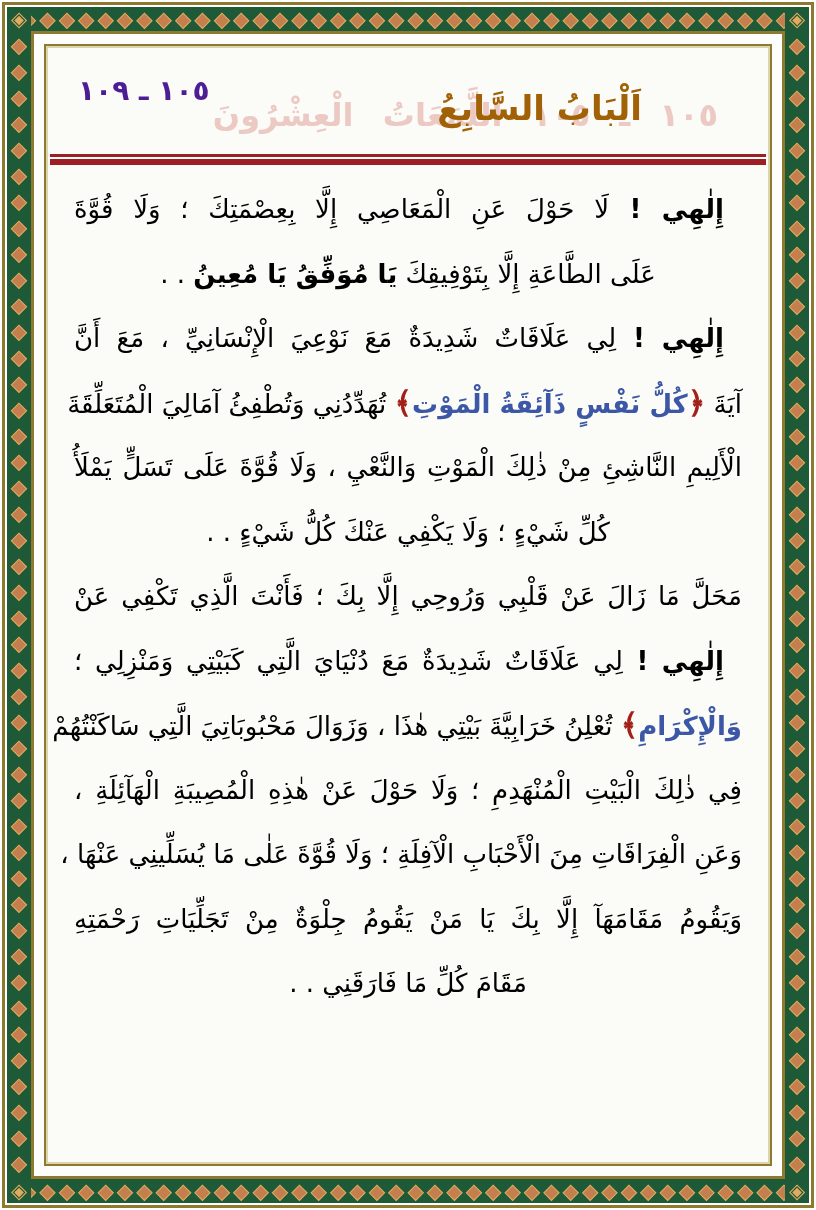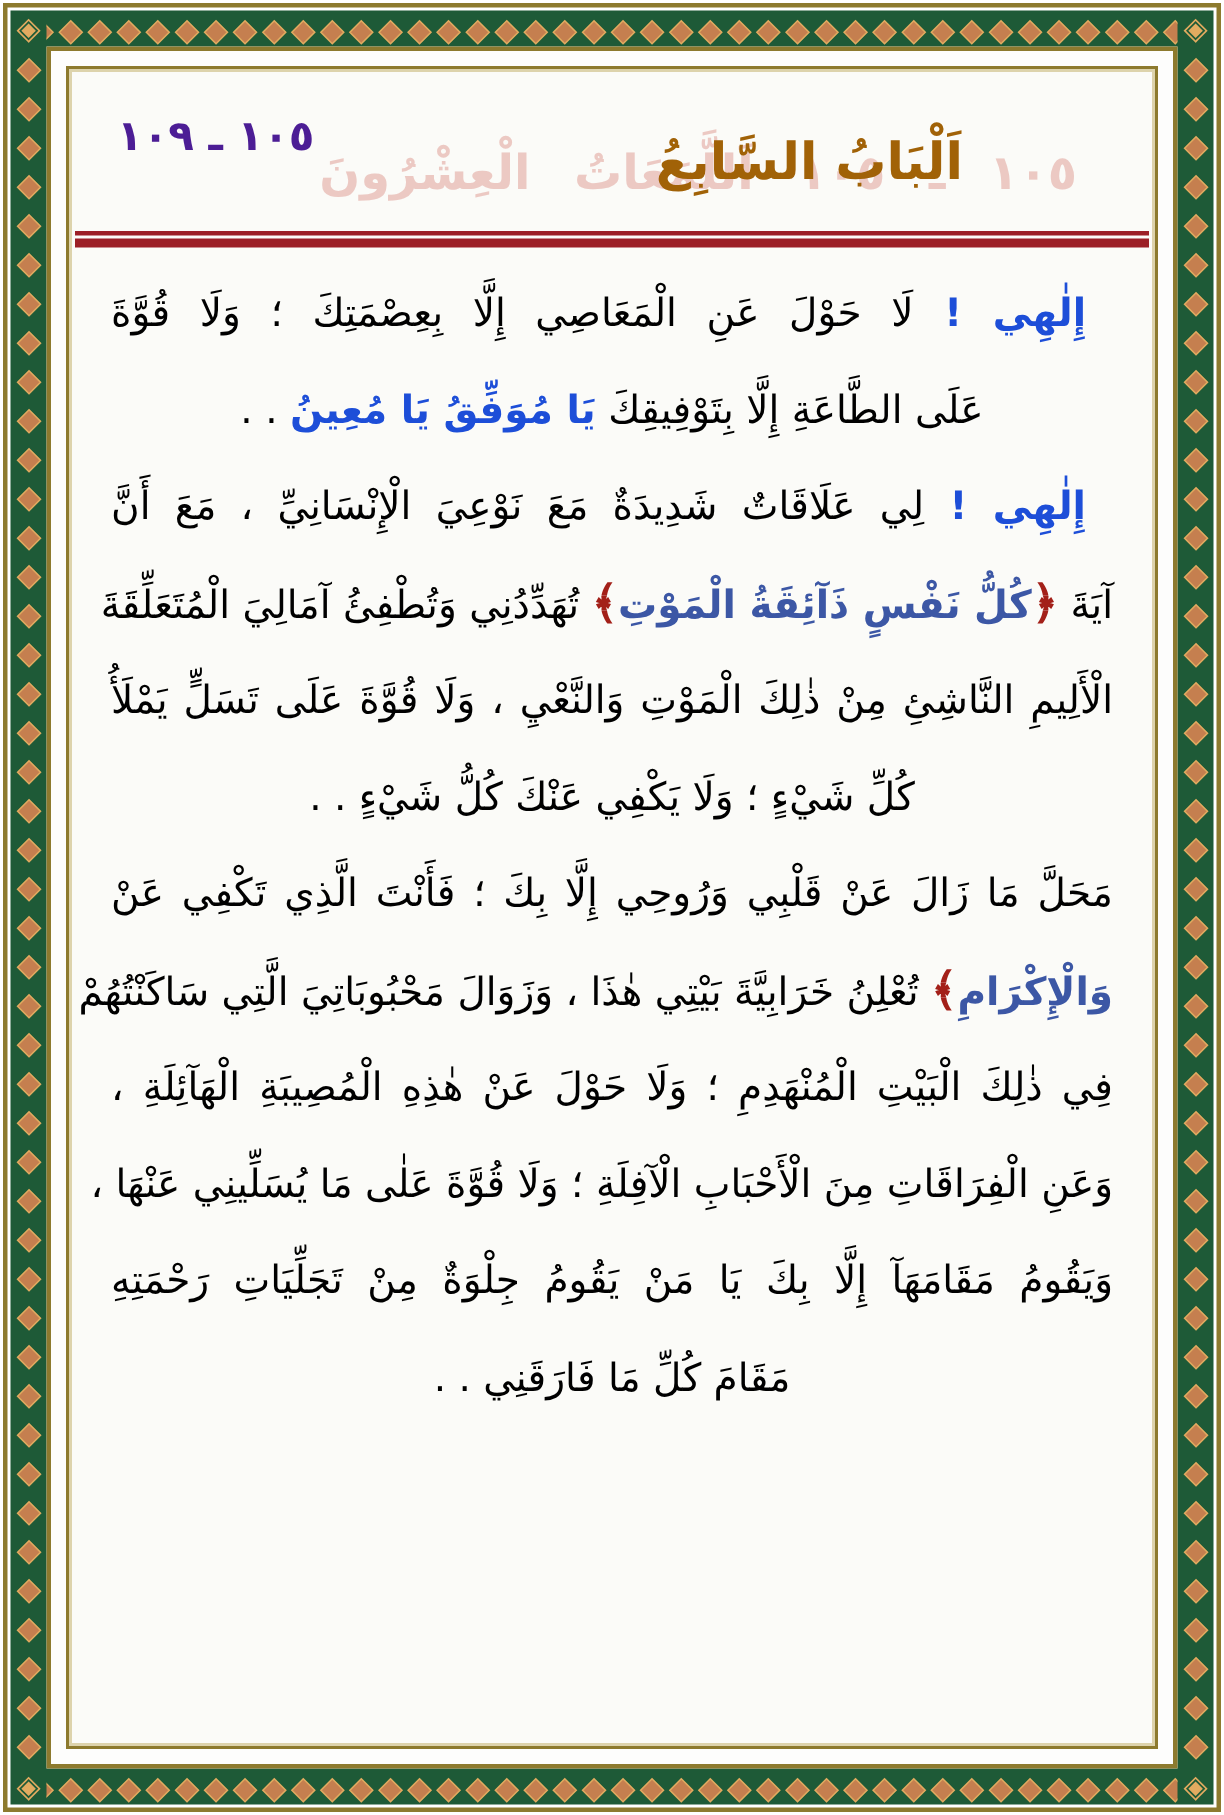--- a/index.html
+++ b/index.html
@@ -54,21 +54,21 @@
   
   .text-body{padding:12px 24px 0;}
   .line{
     font-size:26px;line-height:64.5px;height:64.5px;
     text-align:justify;text-align-last:justify;
     white-space:nowrap;overflow:visible;color:#1c1c1c;
   }
   .line.center{text-align-last:center;}
   .line.indent{text-indent:18px;}
   .seg-black{color:#000000;}
-  .seg-red{color:#1d4ed8;font-weight:bold;}
+  .seg-red{color:#000000;font-weight:bold;}
   .seg-quran{color:#3c57a5;font-weight:bold;}
   .seg-bracket{color:#a32019;font-weight:bold;font-size:30px;}
 </style>
 </head>
 <body>
 
 <div class="page">
 
   <div class="frame-outer-line"></div>
   <div class="frame-green-band"></div>
@@ -94,20 +94,21 @@
       <div class="double-rule"></div>
 
       <div class="text-body">
           <div class="line indent"><span class="seg-red">إِلٰهِي ! </span><span class="seg-black">لَا حَوْلَ عَنِ الْمَعَاصِي إِلَّا بِعِصْمَتِكَ ؛ وَلَا قُوَّةَ</span></div>
           <div class="line center"><span class="seg-black">عَلَى الطَّاعَةِ إِلَّا بِتَوْفِيقِكَ </span><span class="seg-red">يَا مُوَفِّقُ يَا مُعِينُ</span><span class="seg-black"> . .</span></div>
           <div class="line indent"><span class="seg-red">إِلٰهِي ! </span><span class="seg-black">لِي عَلَاقَاتٌ شَدِيدَةٌ مَعَ نَوْعِيَ الْإِنْسَانِيِّ ، مَعَ أَنَّ</span></div>
           <div class="line"><span class="seg-black">آيَةَ </span><span class="seg-bracket">﴿</span><span class="seg-quran">كُلُّ نَفْسٍ ذَآئِقَةُ الْمَوْتِ</span><span class="seg-bracket">﴾</span><span class="seg-black"> تُهَدِّدُنِي وَتُطْفِئُ آمَالِيَ الْمُتَعَلِّقَةَ</span></div>
           <div class="line"><span class="seg-black">الْأَلِيمِ النَّاشِئِ مِنْ ذٰلِكَ الْمَوْتِ وَالنَّعْيِ ، وَلَا قُوَّةَ عَلَى تَسَلٍّ يَمْلَأُ</span></div>
           <div class="line center"><span class="seg-black">كُلِّ شَيْءٍ ؛ وَلَا يَكْفِي عَنْكَ كُلُّ شَيْءٍ . .</span></div>
           <div class="line"><span class="seg-black">مَحَلَّ مَا زَالَ عَنْ قَلْبِي وَرُوحِي إِلَّا بِكَ ؛ فَأَنْتَ الَّذِي تَكْفِي عَنْ</span></div>
+          <div class="line indent"><span class="seg-red">إِلٰهِي ! </span><span class="seg-black">لِي عَلَاقَاتٌ شَدِيدَةٌ مَعَ دُنْيَايَ الَّتِي كَبَيْتِي وَمَنْزِلِي ؛</span></div>
           <div class="line"><span class="seg-quran">وَالْإِكْرَامِ</span><span class="seg-bracket">﴾</span><span class="seg-black"> تُعْلِنُ خَرَابِيَّةَ بَيْتِي هٰذَا ، وَزَوَالَ مَحْبُوبَاتِيَ الَّتِي سَاكَنْتُهُمْ</span></div>
           <div class="line"><span class="seg-black">فِي ذٰلِكَ الْبَيْتِ الْمُنْهَدِمِ ؛ وَلَا حَوْلَ عَنْ هٰذِهِ الْمُصِيبَةِ الْهَآئِلَةِ ،</span></div>
           <div class="line"><span class="seg-black">وَعَنِ الْفِرَاقَاتِ مِنَ الْأَحْبَابِ الْآفِلَةِ ؛ وَلَا قُوَّةَ عَلٰى مَا يُسَلِّينِي عَنْهَا ،</span></div>
           <div class="line"><span class="seg-black">وَيَقُومُ مَقَامَهَآ إِلَّا بِكَ يَا مَنْ يَقُومُ جِلْوَةٌ مِنْ تَجَلِّيَاتِ رَحْمَتِهِ</span></div>
           <div class="line center"><span class="seg-black">مَقَامَ كُلِّ مَا فَارَقَنِي . .</span></div>
         </div>
 
     </div>
   </div>
 </div>

